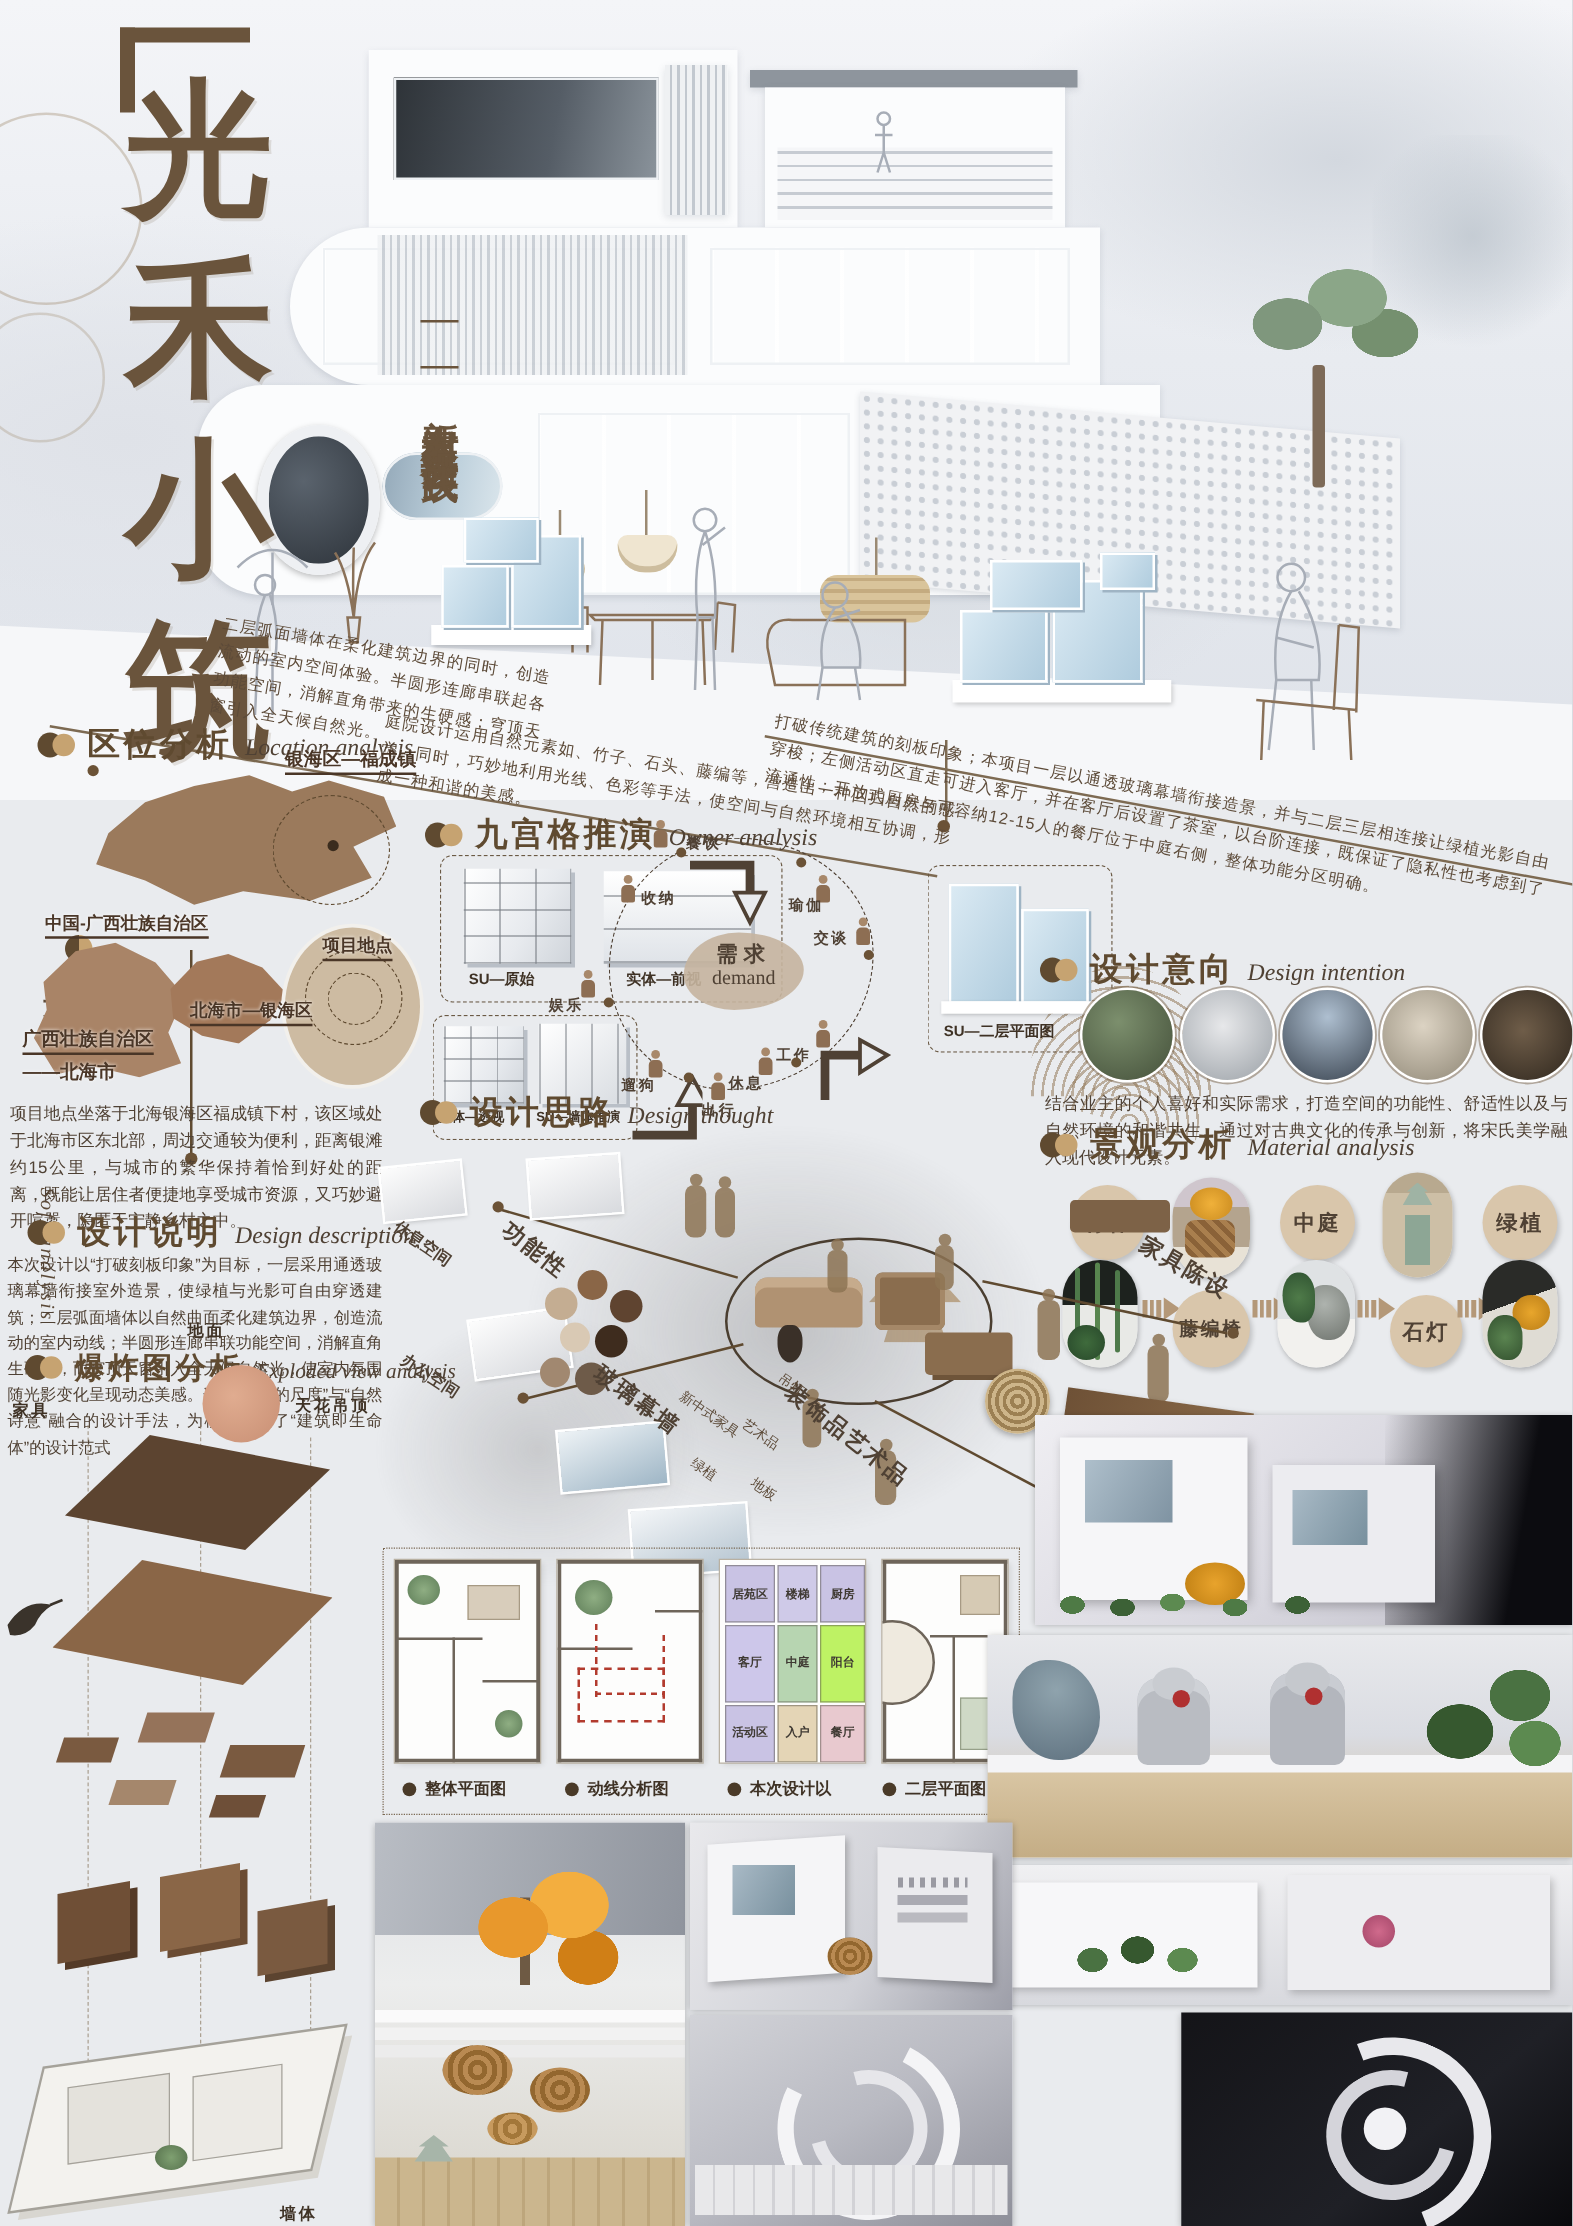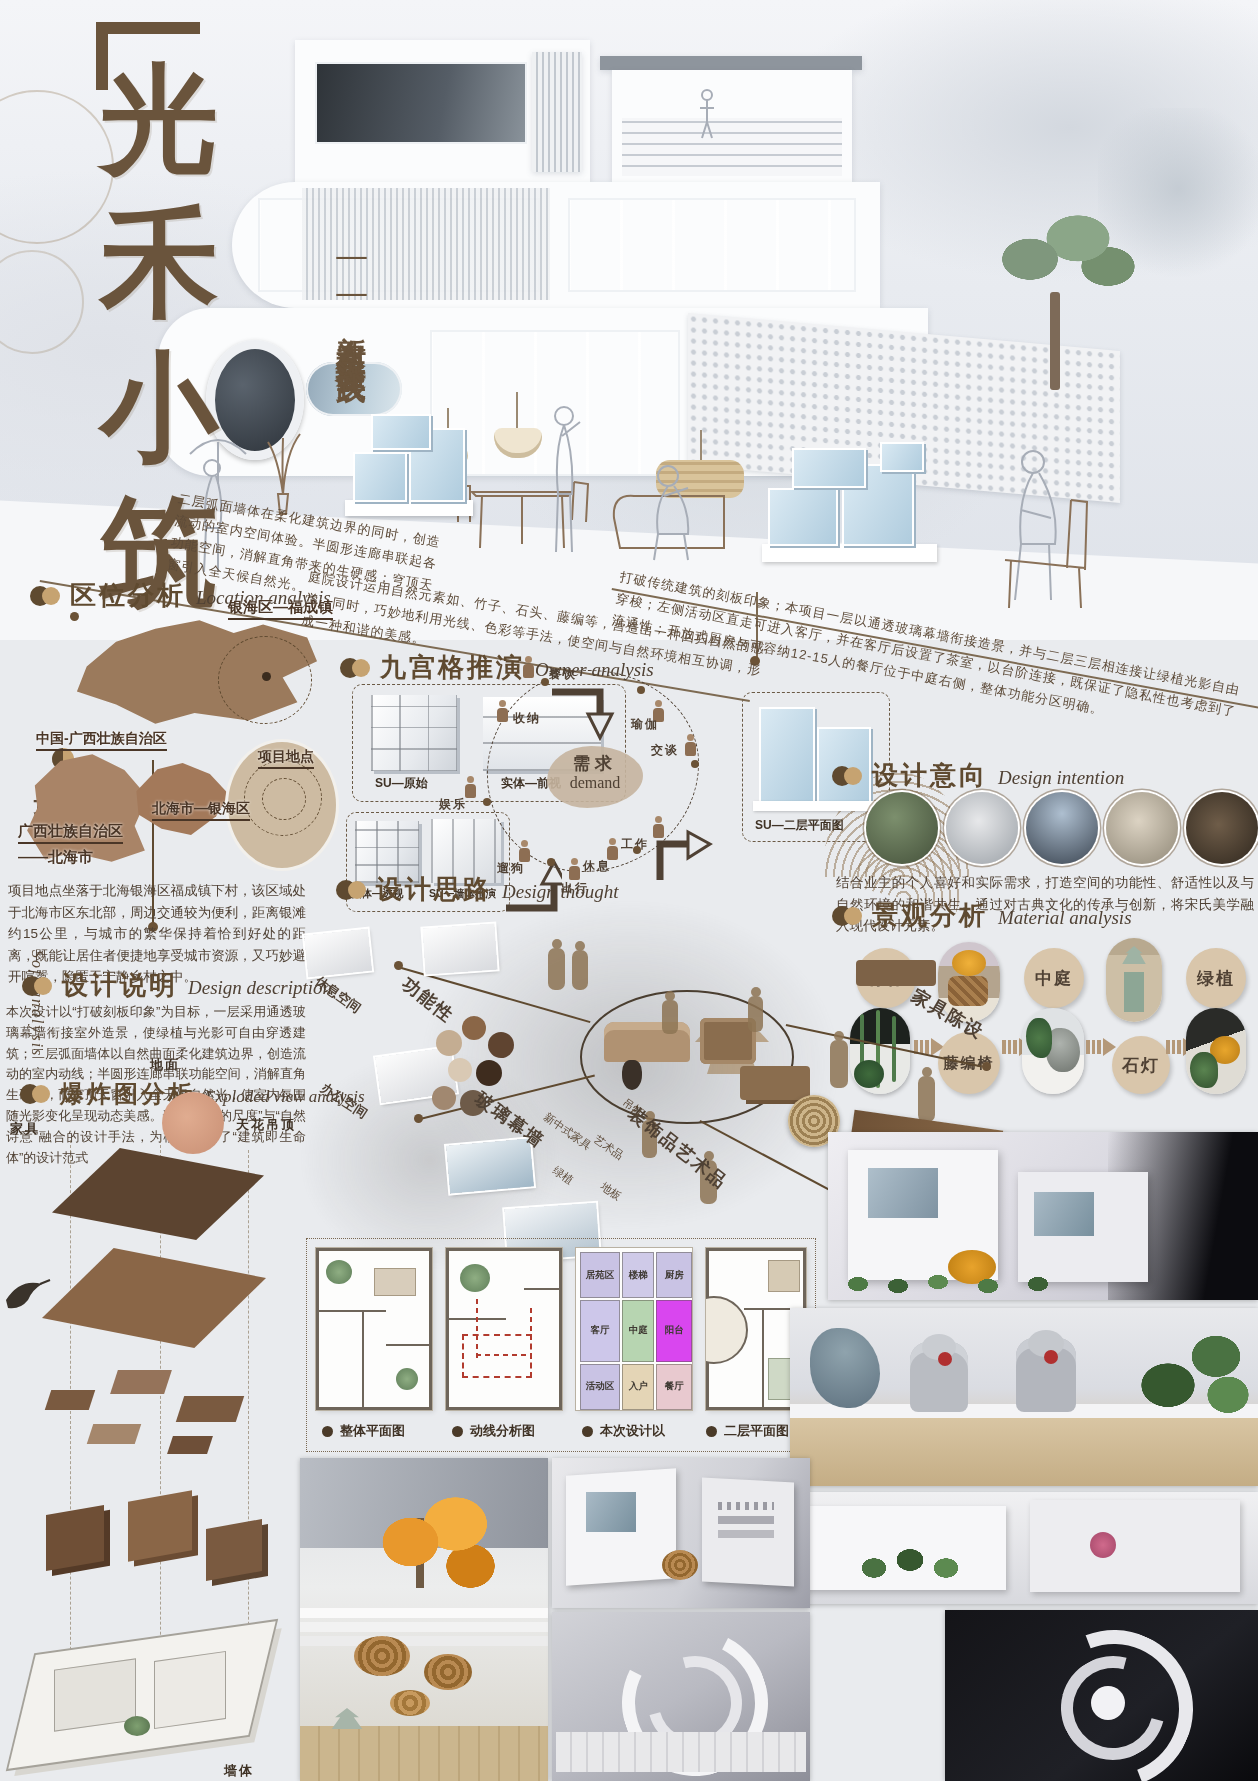--- a/index.html
+++ b/index.html
@@ -475,21 +475,21 @@
     <div class="ph-el" style="left:84px;top:60px;width:2px;height:50px;background:repeating-linear-gradient(0deg,#b23b2e 0 5px,transparent 5px 9px);"></div>
   </div>
 
   <div class="plan" style="left:576px;top:1248px;width:116px;height:162px;">
     <div class="room-grid">
       <div class="room" style="background: rgb(201, 195, 228);">居苑区</div>
       <div class="room" style="background: rgb(207, 202, 232);">楼梯</div>
       <div class="room" style="background: rgb(201, 195, 228);">厨房</div>
       <div class="room" style="background: rgb(205, 199, 234);">客厅</div>
       <div class="room" style="background: rgb(183, 213, 177);">中庭</div>
-      <div class="room" style="background: #d946ef;">阳台</div>
+      <div class="room" style="background: #bef264;">阳台</div>
       <div class="room" style="background: rgb(201, 195, 228);">活动区</div>
       <div class="room" style="background: rgb(228, 213, 182);">入户</div>
       <div class="room" style="background: rgb(232, 201, 207);">餐厅</div>
     </div>
   </div>
 
   <div class="plan" style="left:706px;top:1248px;width:100px;height:162px;">
     <div class="wall" style="left:0;top:0;width:100px;height:3px;"></div>
       <div class="wall" style="left:0;top:159px;width:100px;height:3px;"></div>
     <div class="wall" style="left:0;top:0;width:3px;height:162px;"></div>

